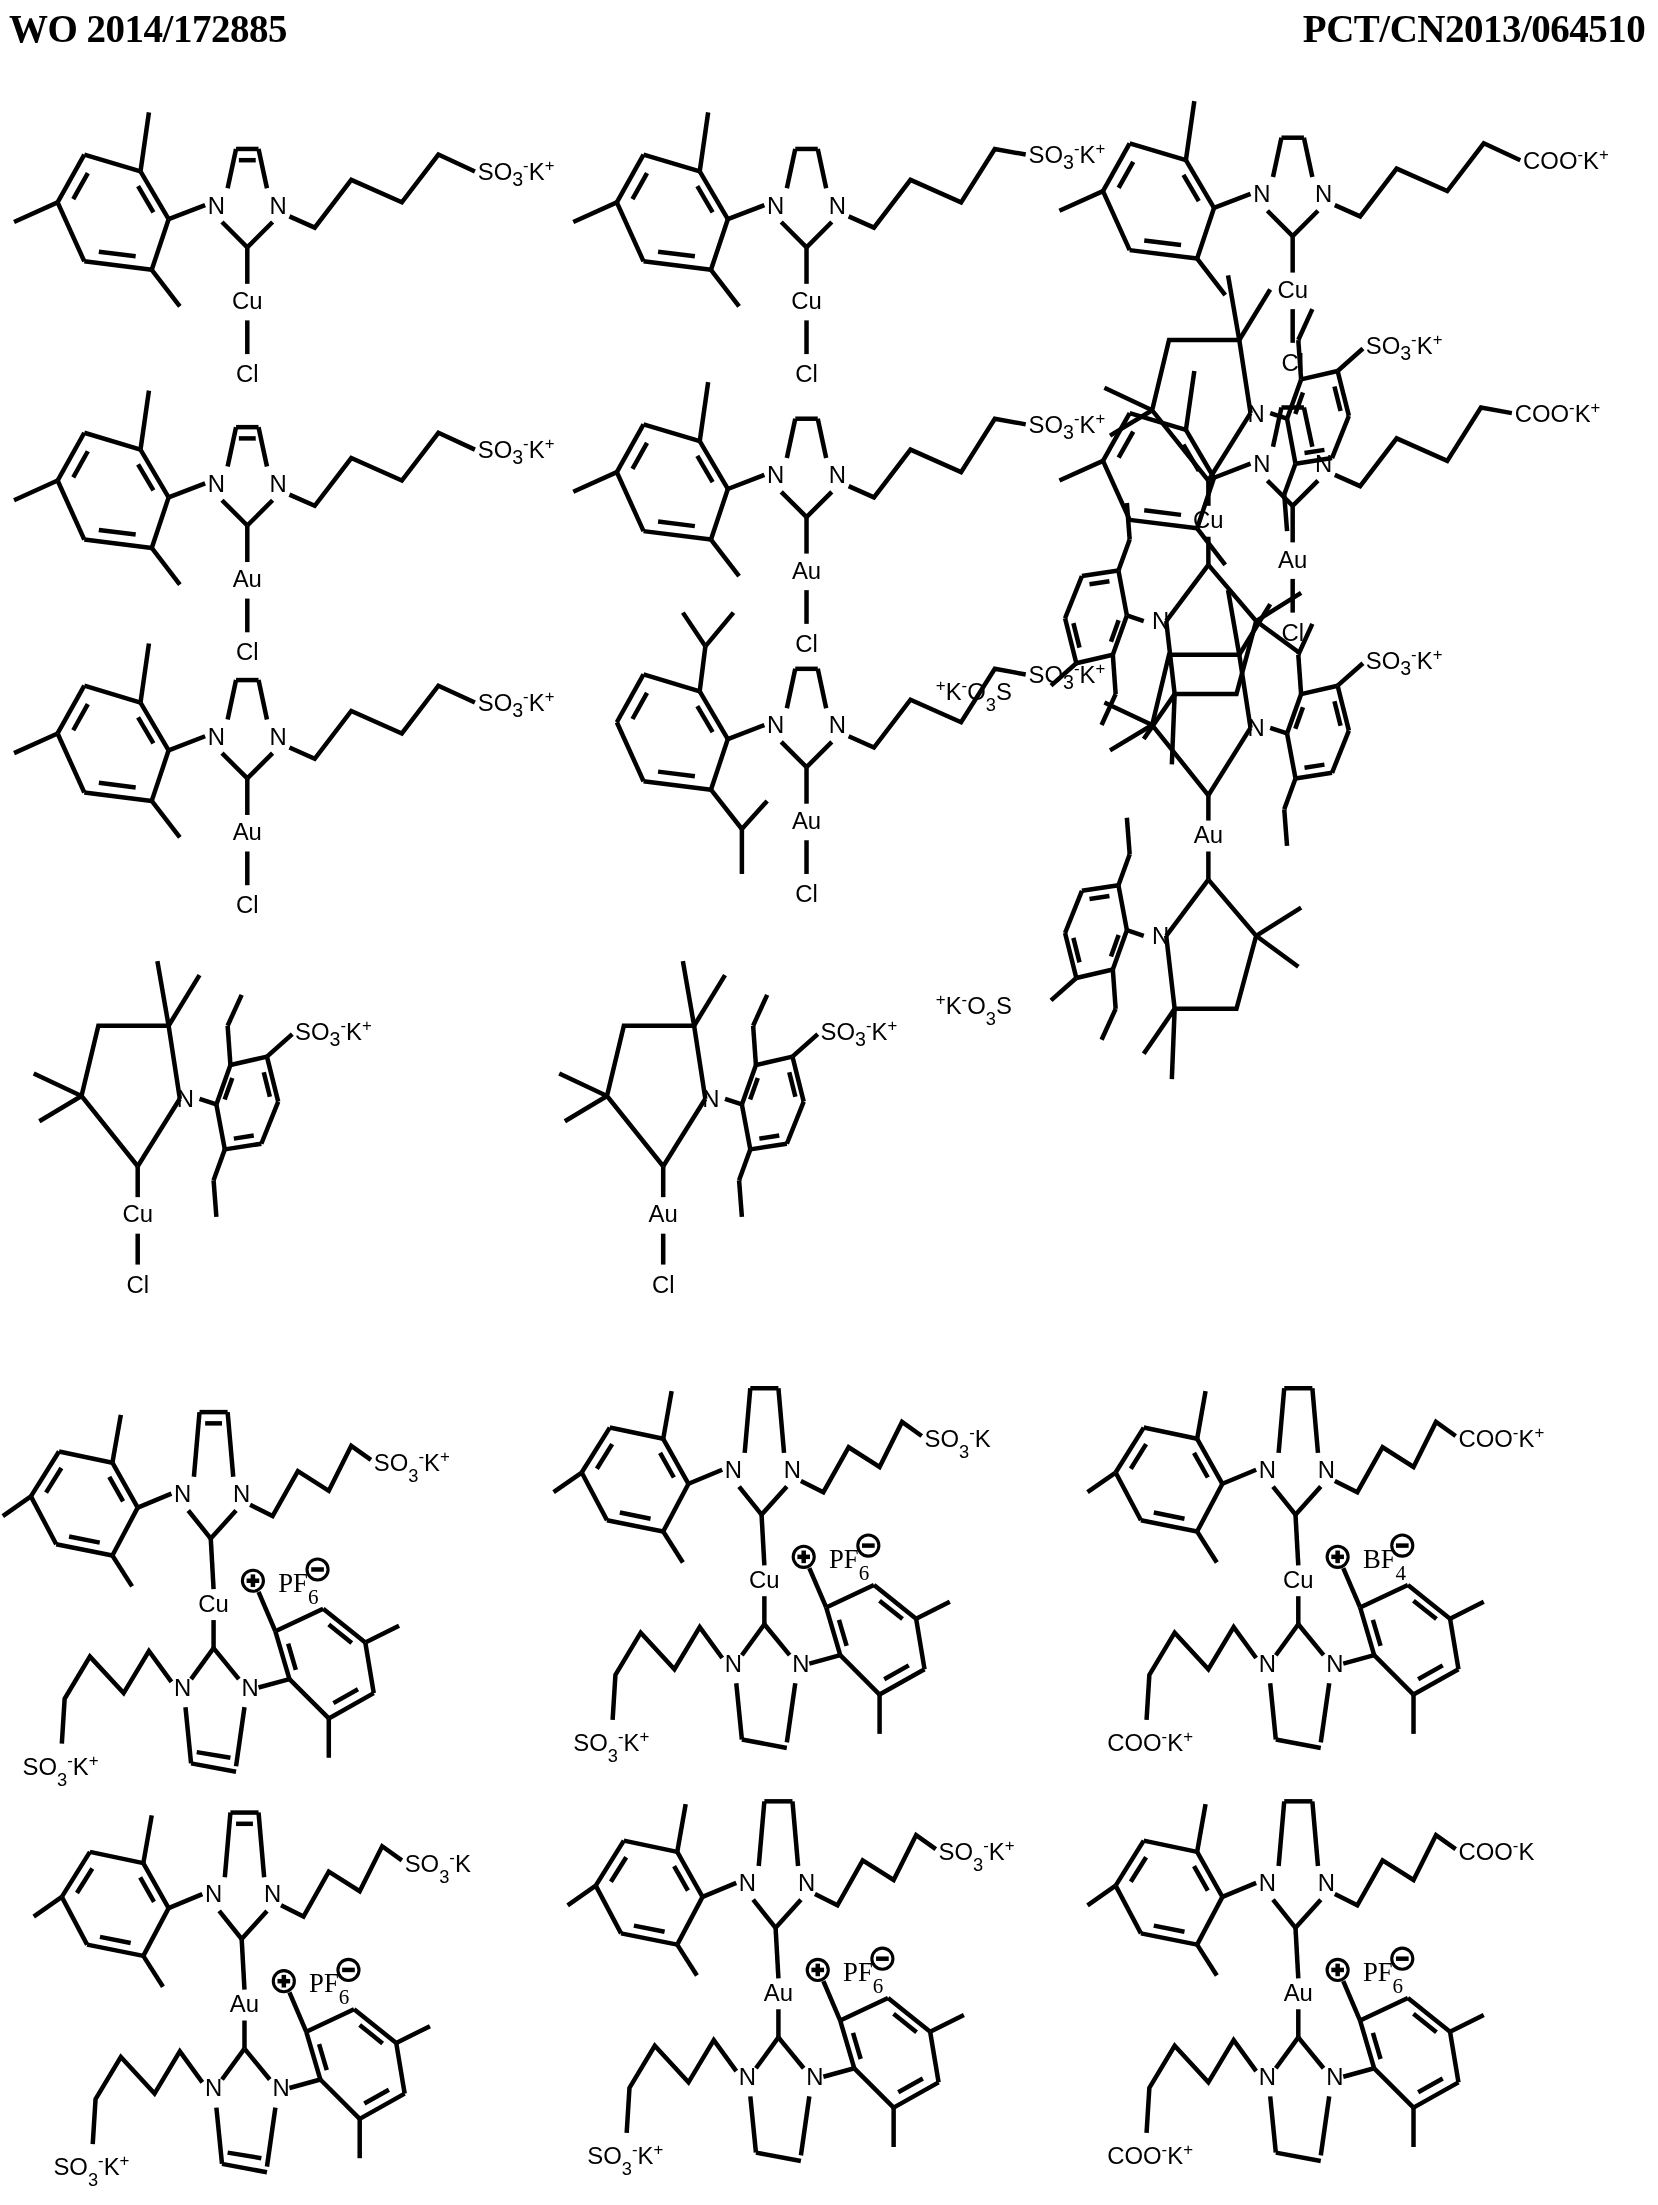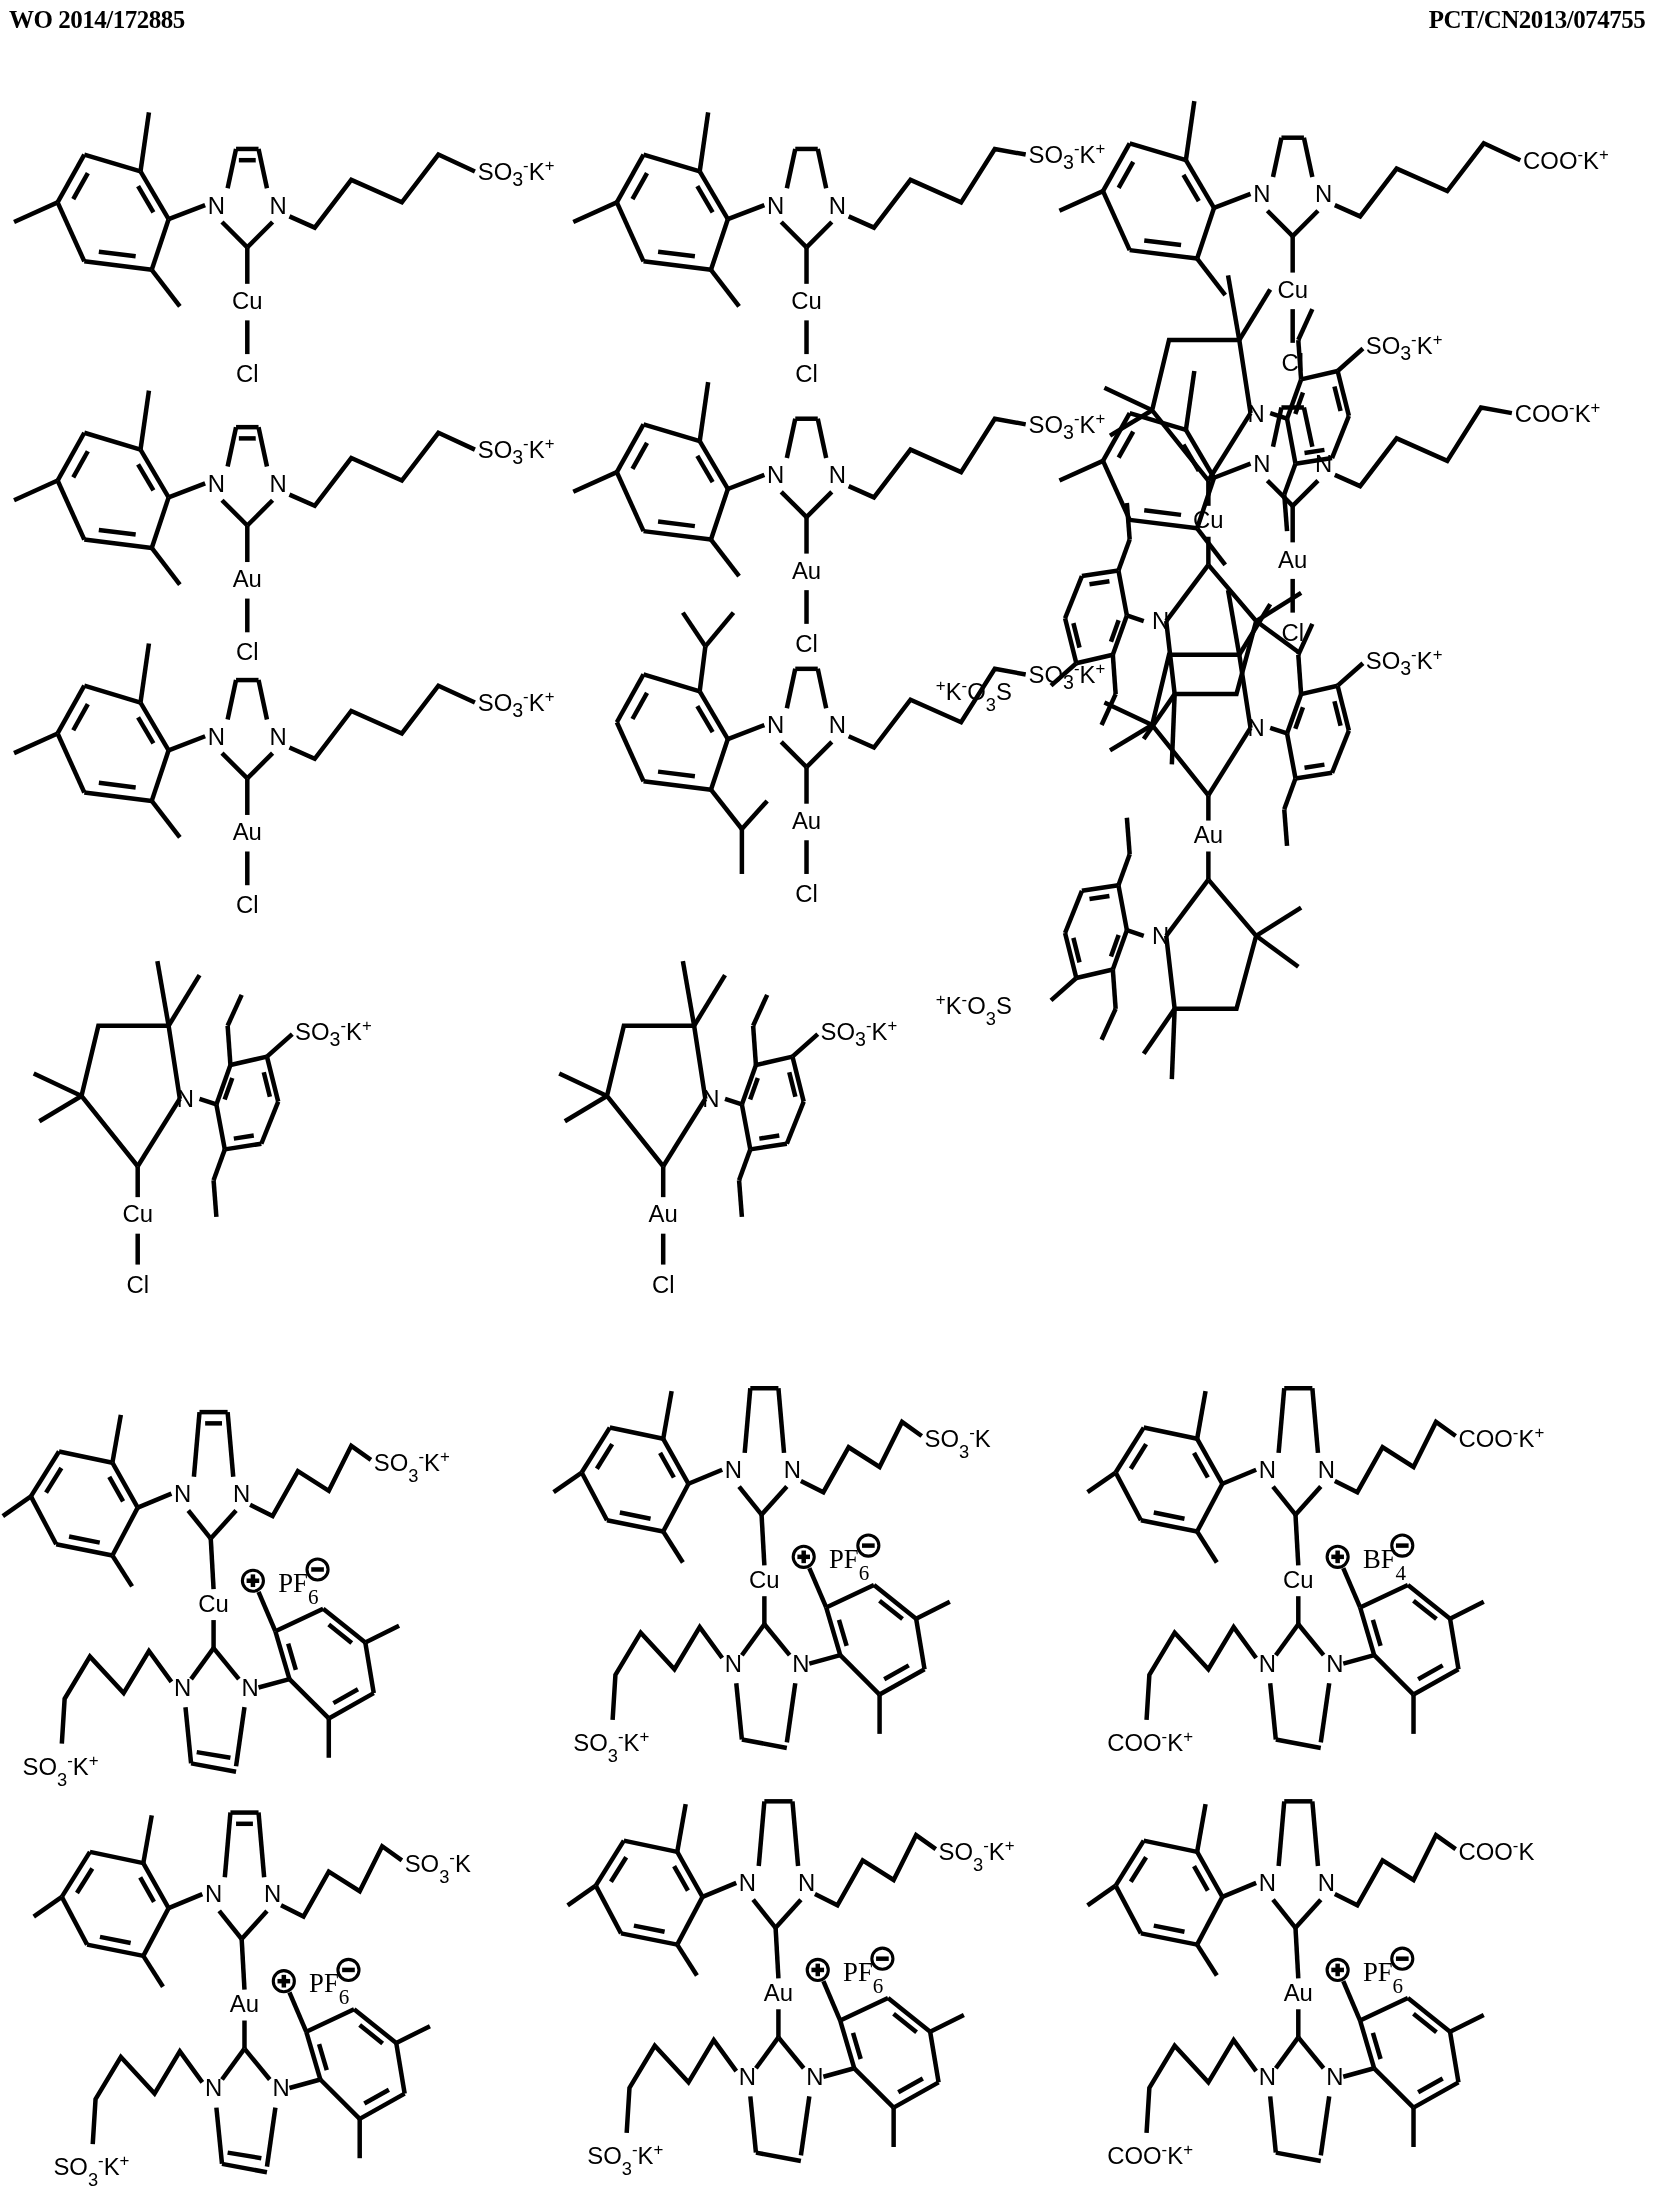--- a/index.html
+++ b/index.html
@@ -1,29 +1,29 @@
 <!DOCTYPE html>
 <html style="font-size:14.5px"><head>
 <meta charset="utf-8">
 <style>
   html,body{margin:0;padding:0;background:#fff;}
   body{width:1658px;height:2206px;position:relative;overflow:hidden;font-family:"Liberation Serif",serif;}
-  .hdr{position:absolute;top:5.5px;font-family:"Liberation Serif",serif;font-weight:bold;font-size:25px;color:#000;letter-spacing:-0.5px;}
+  .hdr{position:absolute;top:5.5px;font-family:"Liberation Serif",serif;font-weight:bold;font-size:39px;color:#000;letter-spacing:-0.5px;}
   #hdr-left{left:9px;}
   #hdr-right{right:12.7px;}
   svg#page{position:absolute;left:0;top:0;width:1658px;height:2206px;}
   svg text{font-family:"Liberation Sans",sans-serif;fill:#000;}
   svg text.serif{font-family:"Liberation Serif",serif;}
   svg line, svg polyline, svg path{stroke:#000;stroke-width:3.2;fill:none;stroke-linecap:butt;stroke-linejoin:miter;}
 </style>
 </head>
 <body>
 
 <div class="hdr" id="hdr-left">WO 2014/172885</div>
-<div class="hdr" id="hdr-right">PCT/CN2013/074755</div>
+<div class="hdr" id="hdr-right">PCT/CN2013/064510</div>
 
 <svg id="page" viewBox="0 0 1180 1570" xmlns="http://www.w3.org/2000/svg">
     <g transform="translate(8,42)">
       <line x1="112" y1="114" x2="92" y2="80" stroke-width="3.2"></line>
       <line x1="101.19" y1="109.06866666666667" x2="90.27000000000001" y2="90.50466666666667" stroke-width="2.8"></line>
       <line x1="92" y1="80" x2="52" y2="68" stroke-width="3.2"></line>
       <line x1="52" y1="68" x2="33" y2="102" stroke-width="3.2"></line>
       <line x1="54.507000000000005" y1="81.14466666666667" x2="44.132999999999996" y2="99.70866666666666" stroke-width="2.8"></line>
       <line x1="33" y1="102" x2="52" y2="144" stroke-width="3.2"></line>
       <line x1="52" y1="144" x2="100" y2="150" stroke-width="3.2"></line>

